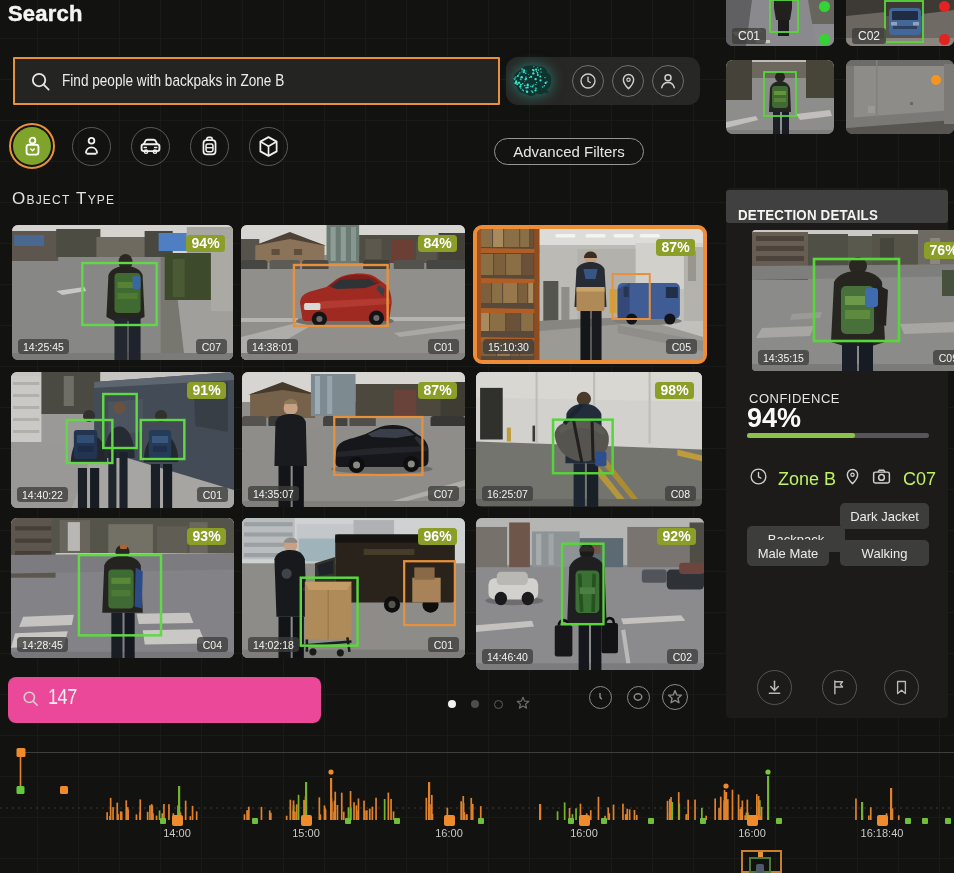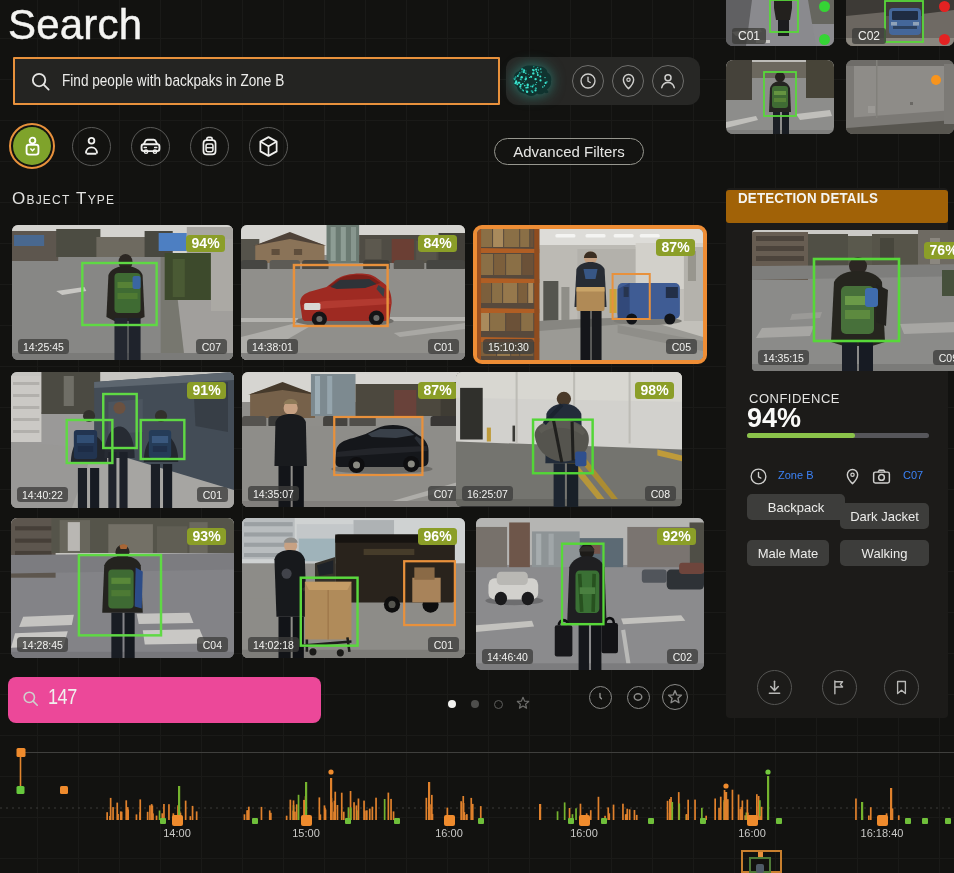--- a/index.html
+++ b/index.html
@@ -1,47 +1,47 @@
 <!DOCTYPE html>
 <html><head><meta charset="utf-8"><title>Search</title><style>
 *{margin:0;padding:0;box-sizing:border-box}
 html,body{width:954px;height:873px;overflow:hidden}
 body{position:relative;background-color:#121210;
  background-image:linear-gradient(#1a1a18 1px,transparent 1px),linear-gradient(90deg,#1a1a18 1px,transparent 1px);
  background-size:41px 41px;background-position:-4px -3px;
  font-family:"Liberation Sans",sans-serif;color:#eee}
 .abs{position:absolute}
-.title{position:absolute;left:8px;top:1px;font-size:42px;font-weight:400;color:#f4f4f2;letter-spacing:.2px;-webkit-text-stroke:.45px #f4f4f2}
+.title{position:absolute;left:8px;top:1px;font-size:22px;font-weight:700;color:#f4f4f2;letter-spacing:.2px;-webkit-text-stroke:.45px #f4f4f2}
 .searchbar{position:absolute;left:13px;top:57px;width:487px;height:48px;background:#242422;
  border:2px solid #e8913c;border-radius:1px;display:flex;align-items:center}
 .searchbar span{font-size:17px;color:#ececea;margin-left:10px;transform:scaleX(.8);transform-origin:left center;display:inline-block;white-space:nowrap}
 .aibar{position:absolute;left:506px;top:57px;width:194px;height:48px;background:#272725;border-radius:12px}
 .cbtn{position:absolute;border:1.5px solid #6e6e6c;border-radius:50%;display:flex;align-items:center;justify-content:center}
 .advf{position:absolute;left:494px;top:138px;width:150px;height:27px;border:1.5px solid #97978f;border-radius:14px;
  display:flex;align-items:center;justify-content:center;font-size:15px;color:#e6e6e4;background:rgba(20,20,18,.5)}
 .objtype{position:absolute;left:12px;top:189px;font-size:17px;font-variant:small-caps;letter-spacing:1.2px;color:#e2e2e0;font-weight:500}
 .tile{position:absolute;border-radius:6px;overflow:hidden;background:#333}
 .tile svg.ph{position:absolute;left:0;top:0;width:100%;height:100%}
 .badge{position:absolute;top:10px;right:8px;background:#8b9e28;color:#fff;font-weight:700;font-size:14px;
  padding:0px 5px 1px;border-radius:3.5px;letter-spacing:.2px}
 .ts{position:absolute;left:6px;bottom:6px;background:rgba(62,62,60,.78);color:#f2f2f0;font-size:10.5px;
  padding:1.5px 5px;border-radius:3.5px}
 .cam{position:absolute;right:6px;bottom:6px;background:rgba(62,62,60,.78);color:#f2f2f0;font-size:10.5px;
  padding:1.5px 6px;border-radius:3.5px}
 .minitile{position:absolute;border-radius:7px;overflow:hidden}
 .mdot{position:absolute;width:11px;height:11px;border-radius:50%}
 .mlabel{position:absolute;left:6px;bottom:2px;background:rgba(60,60,58,.8);color:#f0f0ee;font-size:12px;padding:1px 6px;border-radius:3px}
 .panel{position:absolute;left:726px;top:188px;width:222px;height:530px;background:#1c1b19;border-radius:4px}
-.phead{position:absolute;left:726px;top:190px;width:222px;height:33px;background:#a16207;border-radius:3px;
- display:flex;align-items:flex-start;font-size:14.5px;font-weight:700;letter-spacing:.2px;color:#f4f4f2;padding-left:12px;transform-origin:left center}
+.phead{position:absolute;left:726px;top:190px;width:222px;height:33px;background:#404040;border-radius:3px;
+ display:flex;align-items:flex-end;font-size:14.5px;font-weight:700;letter-spacing:.2px;color:#f4f4f2;padding-left:12px;transform-origin:left center}
 .conf-label{position:absolute;left:749px;top:391px;font-size:13px;letter-spacing:.5px;color:#e4e4e2}
 .conf-val{position:absolute;left:747px;top:403px;font-size:27px;font-weight:600;color:#fafaf8}
 .conf-track{position:absolute;left:747px;top:433px;width:182px;height:5px;background:#56565a;border-radius:3px}
 .conf-fill{position:absolute;left:0;top:0;width:108px;height:5px;background:#8bc34a;border-radius:3px}
-.meta{position:absolute;font-size:11px;color:#3b82f6}
+.meta{position:absolute;font-size:18px;color:#bef264}
 .tag{position:absolute;background:#3d3d3b;border-radius:5px;color:#ececea;font-size:13px;
  display:flex;align-items:center;justify-content:center}
 .resbar{position:absolute;left:8px;top:677px;width:313px;height:46px;background:#ec4899;border-radius:8px;display:flex;align-items:center}
 .resbar span{font-size:22px;color:#f0f0ee;margin-left:8px;letter-spacing:-.5px;transform:scaleX(.82);transform-origin:left center;display:inline-block;margin-bottom:7px}
 .tl-label{font-size:11px;fill:#c9c9c7;font-family:"Liberation Sans",sans-serif}
 </style></head><body>
 <div class="title">Search</div>
 <div class="searchbar">
     <div style="margin-left:14px;display:flex">
       <svg width="23" height="23" viewBox="0 0 24 24" fill="none">
@@ -415,21 +415,21 @@
       <path d="M41 32C42 28 46 27 48 27C51 27 54 28 55 32Z" fill="#8d7a58"></path>
       <path d="M33 50C35 44 41 42 48 42C55 42 61 44 63 50L64 94H32Z" fill="#191b1e"></path>
       <rect x="36" y="94" width="12" height="41" fill="#131519"></rect>
       <rect x="50" y="94" width="11" height="41" fill="#101216"></rect>
       <rect x="91.0" y="45.0" width="87.0" height="58.0" fill="none" stroke="#e8913c" stroke-width="2.2"></rect>
     </svg>
     <div class="badge">87%</div>
     <div class="ts">14:35:07</div>
     <div class="cam">C07</div>
   </div>
-<div class="tile" style="left:456px;top:372px;width:226px;height:135px">
+<div class="tile" style="left:476px;top:372px;width:226px;height:135px">
     <svg class="ph" viewBox="0 0 220 136" preserveAspectRatio="none">
       <rect width="220" height="135" fill="#74746f"></rect>
       <polygon points="0,0 220,0 220,78 0,70" fill="#d2d1cd"></polygon>
       <polygon points="0,0 220,0 220,30 0,26" fill="#d8d7d1"></polygon>
       <rect x="58" y="0" width="2" height="72" fill="#bdbcb6"></rect>
       <rect x="114" y="0" width="2" height="72" fill="#bdbcb6"></rect>
       <rect x="168" y="0" width="2" height="72" fill="#bdbcb6"></rect>
       <rect x="4" y="16" width="22" height="52" fill="#30302c"></rect>
       <rect x="30" y="56" width="4" height="14" fill="#bf9b3a"></rect>
       <rect x="55" y="54" width="2.5" height="16" fill="#3a3a36"></rect>
@@ -689,21 +689,21 @@
 <div class="abs" style="left:843px;top:467px"><svg width="19" height="19" viewBox="0 0 24 24" fill="none">
       <path d="M12 21C12 21 5.5 14.6 5.5 9.7A6.5 6.5 0 0 1 18.5 9.7C18.5 14.6 12 21 12 21Z" stroke="#cfcfcd" stroke-width="1.8"></path>
       <circle cx="12" cy="9.8" r="2.1" stroke="#cfcfcd" stroke-width="1.6"></circle>
     </svg></div>
 <div class="abs" style="left:871px;top:466px"><svg width="21" height="21" viewBox="0 0 24 24" fill="none">
       <rect x="3" y="7" width="18" height="12.5" rx="2" stroke="#cfcfcd" stroke-width="1.7"></rect>
       <path d="M8 7L9.5 4.8H14.5L16 7" stroke="#cfcfcd" stroke-width="1.7"></path>
       <circle cx="12" cy="13" r="3.3" stroke="#cfcfcd" stroke-width="1.7"></circle>
     </svg></div>
 <div class="meta" style="left:903px;top:469px">C07</div>
-<div class="tag" style="left:747px;top:494px;width:98px;height:26px">Backpack</div>
+<div class="tag" style="left:747px;top:526px;width:98px;height:26px">Backpack</div>
 <div class="tag" style="left:840px;top:503px;width:89px;height:26px">Dark Jacket</div>
 <div class="tag" style="left:747px;top:540px;width:82px;height:26px">Male Mate</div>
 <div class="tag" style="left:840px;top:540px;width:89px;height:26px">Walking</div>
 <div class="cbtn" style="left:756.5px;top:669.5px;width:35px;height:35px;border-color:#555553;border-width:1.5px">
     <svg width="19" height="19" viewBox="0 0 24 24" fill="none">
       <path d="M12 4V15" stroke="#b9b9b7" stroke-width="1.9" stroke-linecap="round"></path>
       <path d="M7.2 10.8L12 15.6L16.8 10.8" stroke="#b9b9b7" stroke-width="1.9" stroke-linecap="round" stroke-linejoin="round"></path>
       <path d="M5.5 19.3H18.5" stroke="#b9b9b7" stroke-width="1.9" stroke-linecap="round"></path>
     </svg>
   </div>

